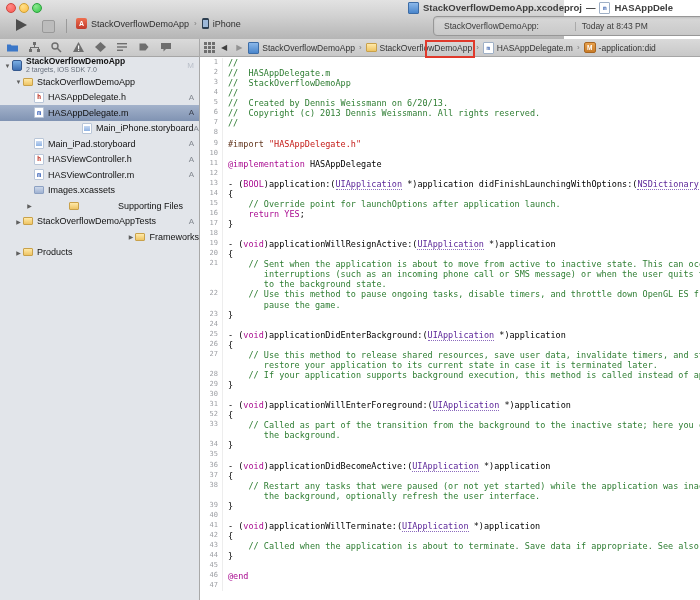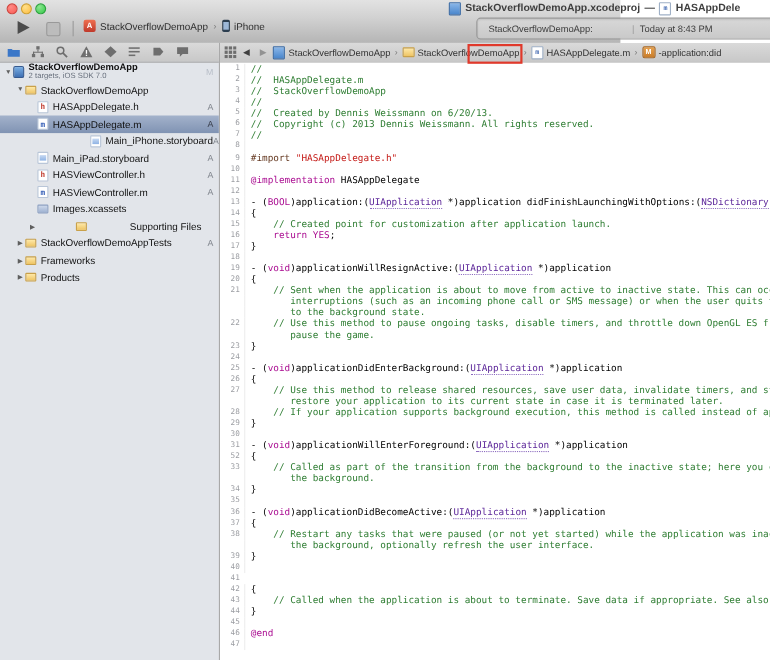--- a/index.html
+++ b/index.html
@@ -259,21 +259,21 @@
             <span class="tree-icon icon-folder"></span>
             <span>Supporting Files</span>
             <span class="badge">A</span>
           </div>
           <div class="tree-row" style="padding-left: 14px;">
             <span class="disc">▶</span>
             <span class="tree-icon icon-folder"></span>
             <span>StackOverflowDemoAppTests</span>
             <span class="badge">A</span>
           </div>
-          <div class="tree-row" style="padding-left: 14px;">
+          <div class="tree-row" style="padding-left: 14px; justify-content: flex-end;">
             <span class="disc">▶</span>
             <span class="tree-icon icon-folder"></span>
             <span>Frameworks</span>
           </div>
           <div class="tree-row" style="padding-left: 14px;">
             <span class="disc">▶</span>
             <span class="tree-icon icon-folder"></span>
             <span>Products</span>
           </div>
         </div>
@@ -327,21 +327,21 @@
           <div class="code-row"><span class="ln">5</span><span class="src"><span class="c">//  Created by Dennis Weissmann on 6/20/13.</span></span></div>
           <div class="code-row"><span class="ln">6</span><span class="src"><span class="c">//  Copyright (c) 2013 Dennis Weissmann. All rights reserved.</span></span></div>
           <div class="code-row"><span class="ln">7</span><span class="src"><span class="c">//</span></span></div>
           <div class="code-row"><span class="ln">8</span><span class="src"></span></div>
           <div class="code-row"><span class="ln">9</span><span class="src"><span class="p">#import </span><span class="s">"HASAppDelegate.h"</span></span></div>
           <div class="code-row"><span class="ln">10</span><span class="src"></span></div>
           <div class="code-row"><span class="ln">11</span><span class="src"><span class="k">@implementation</span><span class="d"> HASAppDelegate</span></span></div>
           <div class="code-row"><span class="ln">12</span><span class="src"></span></div>
           <div class="code-row"><span class="ln">13</span><span class="src"><span class="d">- (</span><span class="k">BOOL</span><span class="d">)application:(</span><span class="t">UIApplication</span><span class="d"> *)application didFinishLaunchingWithOptions:(</span><span class="t">NSDictionary</span><span class="d"> *)launchOptions</span></span></div>
           <div class="code-row"><span class="ln">14</span><span class="src"><span class="d">{</span></span></div>
-          <div class="code-row"><span class="ln">15</span><span class="src"><span class="c">    // Created point for customization after application launch.</span></span></div>
+          <div class="code-row"><span class="ln">15</span><span class="src"><span class="c">    // Override point for launchOptions after application launch.</span></span></div>
           <div class="code-row"><span class="ln">16</span><span class="src"><span class="d">    </span><span class="k">return</span><span class="d"> </span><span class="k">YES</span><span class="d">;</span></span></div>
           <div class="code-row"><span class="ln">17</span><span class="src"><span class="d">}</span></span></div>
           <div class="code-row"><span class="ln">18</span><span class="src"></span></div>
           <div class="code-row"><span class="ln">19</span><span class="src"><span class="d">- (</span><span class="k">void</span><span class="d">)applicationWillResignActive:(</span><span class="t">UIApplication</span><span class="d"> *)application</span></span></div>
           <div class="code-row"><span class="ln">20</span><span class="src"><span class="d">{</span></span></div>
           <div class="code-row"><span class="ln">21</span><span class="src"><span class="c">    // Sent when the application is about to move from active to inactive state. This can occur for certain types of temporary</span></span></div>
           <div class="code-row"><span class="ln"></span><span class="src"><span class="c">       interruptions (such as an incoming phone call or SMS message) or when the user quits the application and it begins the transition</span></span></div>
           <div class="code-row"><span class="ln"></span><span class="src"><span class="c">       to the background state.</span></span></div>
           <div class="code-row"><span class="ln">22</span><span class="src"><span class="c">    // Use this method to pause ongoing tasks, disable timers, and throttle down OpenGL ES frame rates. Games should use this method to</span></span></div>
           <div class="code-row"><span class="ln"></span><span class="src"><span class="c">       pause the game.</span></span></div>
@@ -359,21 +359,21 @@
           <div class="code-row"><span class="ln">33</span><span class="src"><span class="c">    // Called as part of the transition from the background to the inactive state; here you can undo many of the changes made on entering</span></span></div>
           <div class="code-row"><span class="ln"></span><span class="src"><span class="c">       the background.</span></span></div>
           <div class="code-row"><span class="ln">34</span><span class="src"><span class="d">}</span></span></div>
           <div class="code-row"><span class="ln">35</span><span class="src"></span></div>
           <div class="code-row"><span class="ln">36</span><span class="src"><span class="d">- (</span><span class="k">void</span><span class="d">)applicationDidBecomeActive:(</span><span class="t">UIApplication</span><span class="d"> *)application</span></span></div>
           <div class="code-row"><span class="ln">37</span><span class="src"><span class="d">{</span></span></div>
           <div class="code-row"><span class="ln">38</span><span class="src"><span class="c">    // Restart any tasks that were paused (or not yet started) while the application was inactive. If the application was previously in</span></span></div>
           <div class="code-row"><span class="ln"></span><span class="src"><span class="c">       the background, optionally refresh the user interface.</span></span></div>
           <div class="code-row"><span class="ln">39</span><span class="src"><span class="d">}</span></span></div>
           <div class="code-row"><span class="ln">40</span><span class="src"></span></div>
-          <div class="code-row"><span class="ln">41</span></div>
+          <div class="code-row"><span class="ln">41</span><span class="src"><span class="d">- (</span><span class="k">void</span><span class="d">)applicationWillTerminate:(</span><span class="t">UIApplication</span><span class="d"> *)application</span></span></div>
           <div class="code-row"><span class="ln">42</span><span class="src"><span class="d">{</span></span></div>
           <div class="code-row"><span class="ln">43</span><span class="src"><span class="c">    // Called when the application is about to terminate. Save data if appropriate. See also applicationDidEnterBackground:.</span></span></div>
           <div class="code-row"><span class="ln">44</span><span class="src"><span class="d">}</span></span></div>
           <div class="code-row"><span class="ln">45</span><span class="src"></span></div>
           <div class="code-row"><span class="ln">46</span><span class="src"><span class="k">@end</span></span></div>
           <div class="code-row"><span class="ln">47</span><span class="src"></span></div>
         </div>
     </div>
   </div>
 </div>

